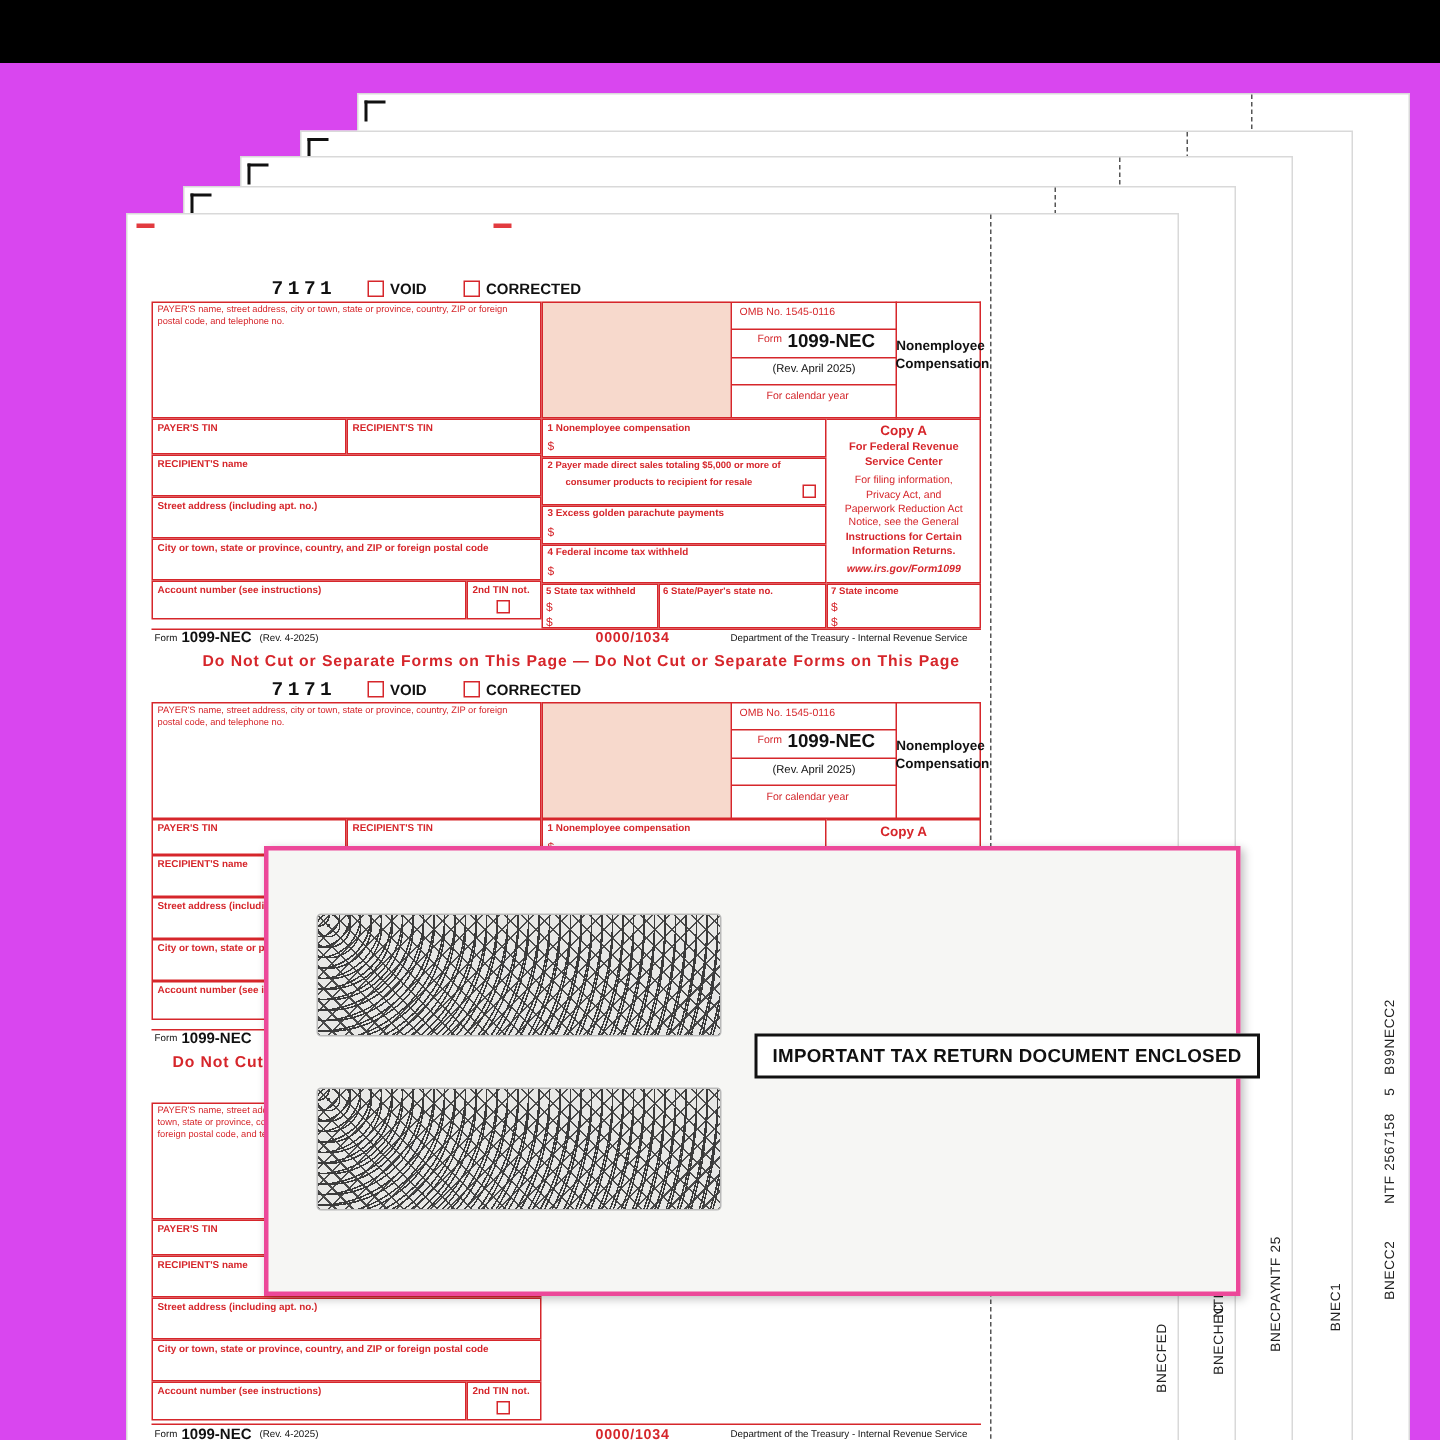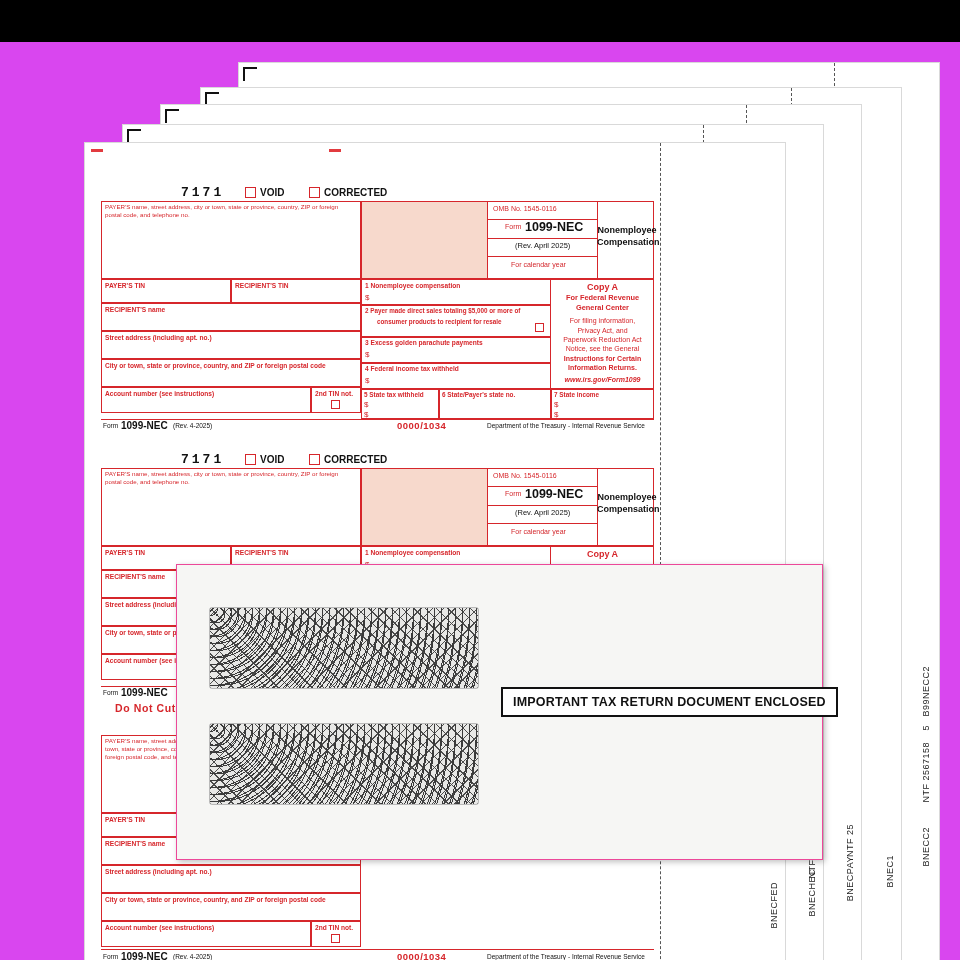--- a/index.html
+++ b/index.html
@@ -35,21 +35,21 @@
   .dollar{position:absolute;font-size:8px;color:#d6262b;}
   .big{font-size:12.5px;font-weight:bold;color:#111;}
   .med{font-size:9px;font-weight:bold;color:#111;}
   .cut{position:absolute;font-size:10.5px;font-weight:bold;color:#d6262b;letter-spacing:.6px;}
   .copyA{position:absolute;font-size:7px;text-align:center;line-height:1.35;color:#d6262b;}
   .copyA .bb{font-weight:bold;}
   .footer{position:absolute;font-size:6.5px;color:#111;}
   .cnum{position:absolute;font-size:9.5px;font-weight:bold;color:#d6262b;letter-spacing:.5px;}
 
   
-  #envelope{position:absolute;background:#f6f6f4;border:1px solid #ec4899;box-shadow:2px 2px 6px rgba(0,0,0,.25);}
+  #envelope{position:absolute;background:#f6f6f4;border:3px solid #ec4899;box-shadow:2px 2px 6px rgba(0,0,0,.25);}
   .window{position:absolute;background:
       repeating-radial-gradient(circle at 0 0, #3a3a3a 0 1px, transparent 1px 7px),
       repeating-radial-gradient(circle at 7px 7px, #3a3a3a 0 1px, transparent 1px 7px),
       repeating-linear-gradient(45deg,#4a4a4a 0 1px,transparent 1px 8px),
       repeating-linear-gradient(-45deg,#4a4a4a 0 1px,transparent 1px 8px),
       #e8e8e6;
       border:1px solid #b9b9b9;}
   #env-stamp{position:absolute;border:2px solid #111;background:#fff;
              font-size:12.5px;font-weight:bold;color:#111;letter-spacing:.2px;
              padding:6px 10px;text-align:center;white-space:nowrap;}
@@ -176,39 +176,40 @@
 
       <div class="box" style="left:454px;top:226px;width:103px;height:30px;"></div>
       <div class="lbl b" style="left:457px;top:228px;font-size:6.4px;">7  State income</div>
       <div class="dollar" style="left:457px;top:237px;">$</div>
       <div class="dollar" style="left:457px;top:247px;">$</div>
 
       <div class="box" style="left:454px;top:116px;width:103px;height:110px;border-left:none;"></div>
       <div class="copyA" style="left:454px;top:118px;width:103px;">
         <div class="bb" style="font-size:9px;">Copy A</div>
         <div class="bb" style="font-size:7.4px;">For Federal Revenue</div>
-        <div class="bb" style="font-size:7.4px;">General Center</div>
+        <div class="bb" style="font-size:7.4px;">Service Center</div>
         <div style="height:3px;"></div>
         <div>For filing information,</div>
         <div>Privacy Act, and</div>
         <div>Paperwork Reduction Act</div>
         <div><span>Notice, see the General</span></div>
         <div class="bb">Instructions for Certain</div>
         <div class="bb">Information Returns.</div>
         <div style="height:2px;"></div>
         <div style="font-style:italic;font-weight:bold;">www.irs.gov/Form1099</div>
       </div>
 
       <div class="hr" style="left:4px;top:256px;width:553px;"></div>
       <div class="footer" style="left:6px;top:259px;">Form</div>
       <div style="position:absolute;left:24px;top:257px;font-size:10px;font-weight:bold;color:#111;">1099-NEC</div>
       <div class="footer" style="left:76px;top:259px;">(Rev. 4-2025)</div>
       <div class="cnum" style="left:300px;top:257px;">0000/1034</div>
       <div class="footer" style="left:390px;top:259px;">Department of the Treasury - Internal Revenue Service</div>
 
+      <div class="cut" style="left:18px;top:272px;width:545px;text-align:center;">Do Not Cut or Separate Forms on This Page  —  Do Not Cut or Separate Forms on This Page</div>
     </div>
 
     <div class="form" style="left:12px;top:305px;width:560px;height:270px;border:none;">
 
       <div class="formnum" style="left:84px;top:4px;">7171</div>
       <div class="topline" style="left:148px;top:6px;">
         <span class="chk"></span><span>VOID</span>
       </div>
       <div class="topline" style="left:212px;top:6px;">
         <span class="chk"></span><span>CORRECTED</span>

